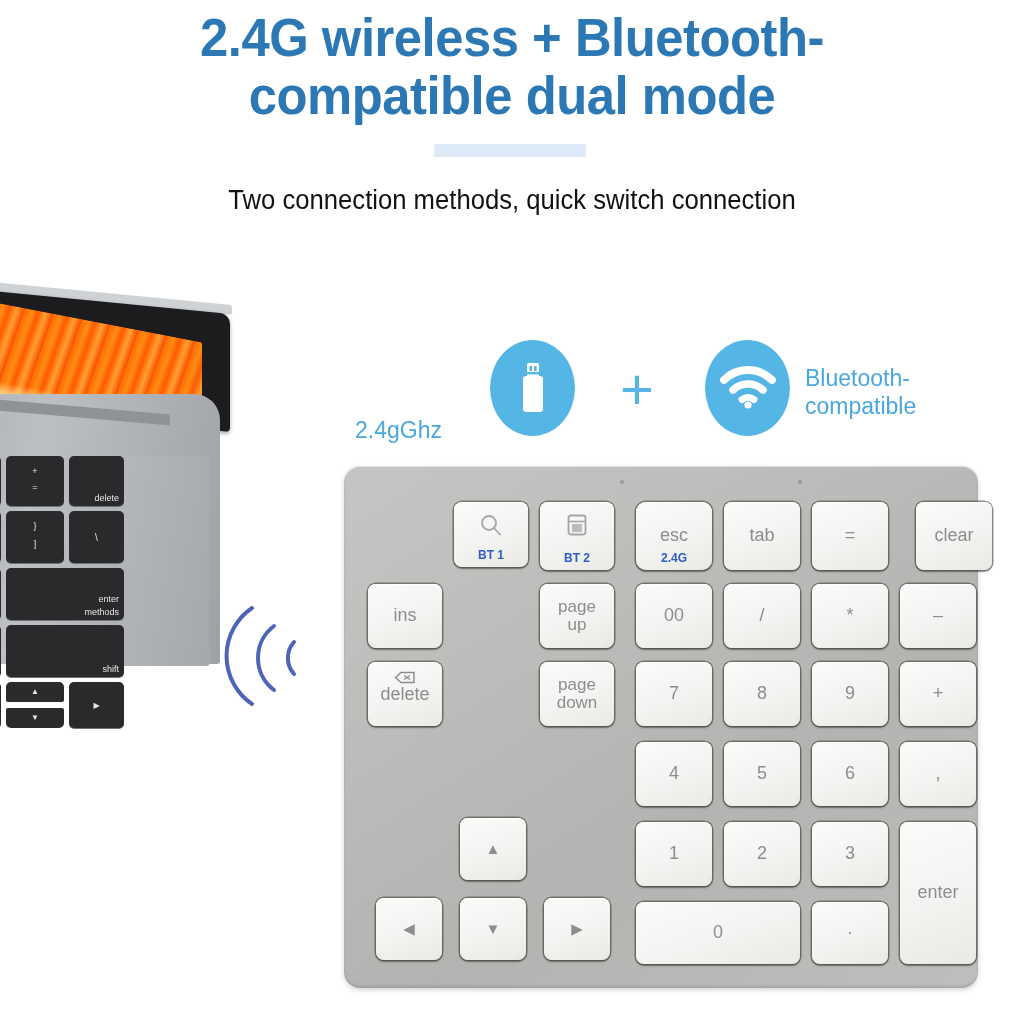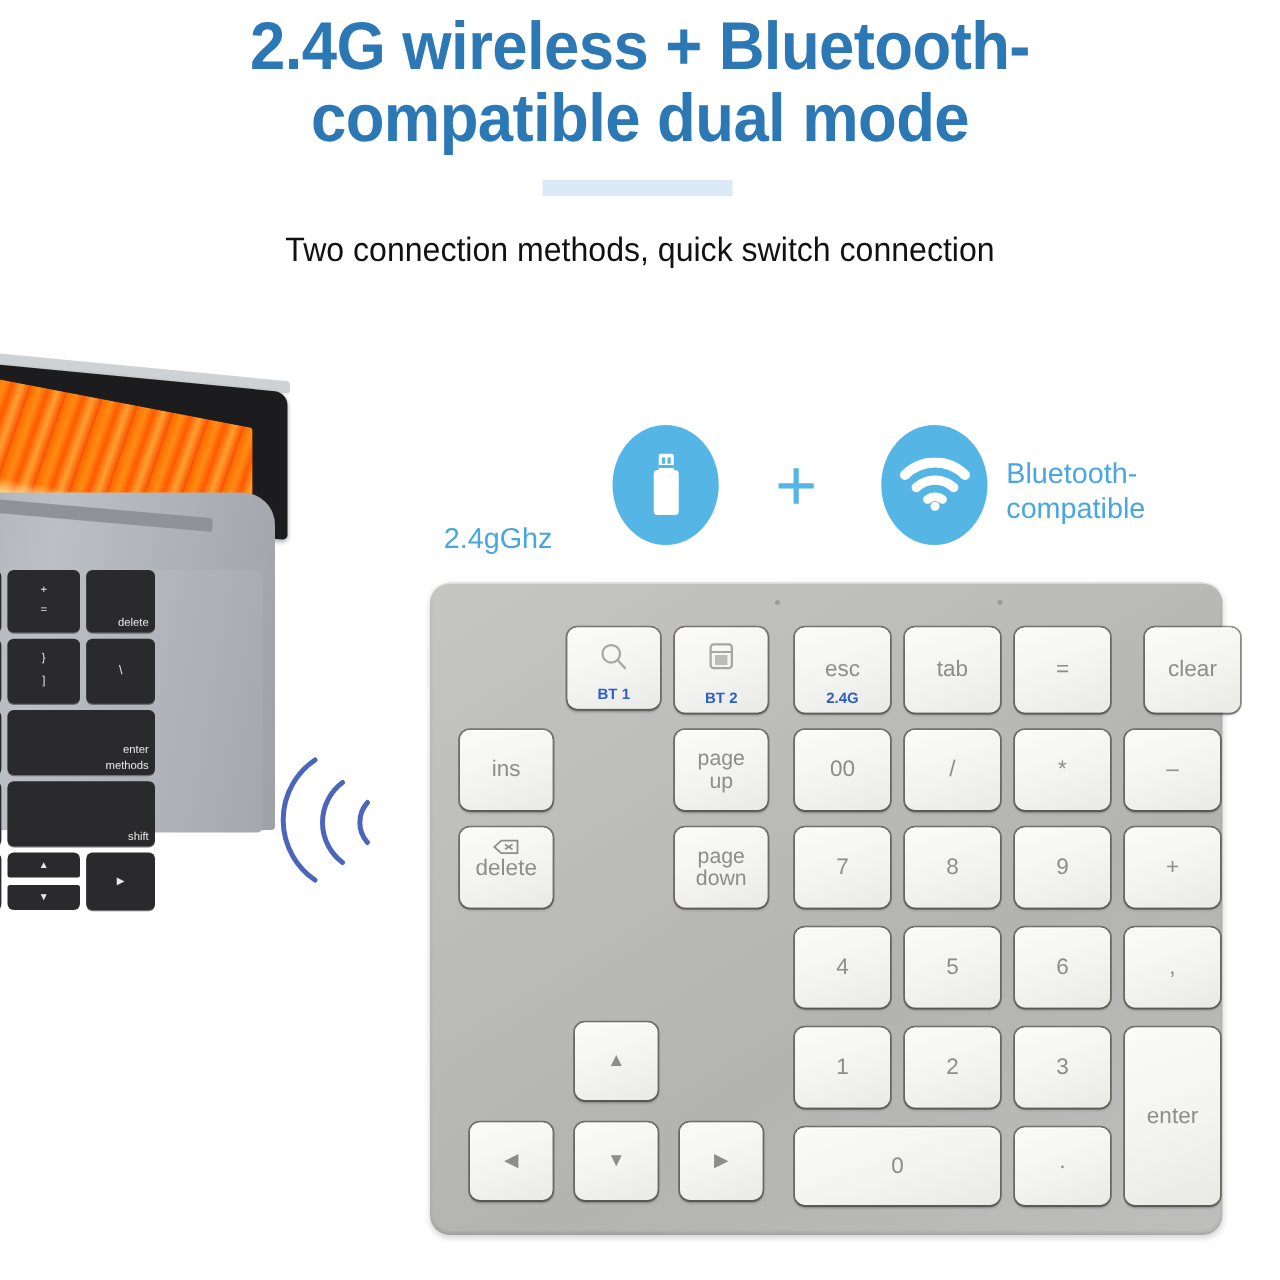--- a/index.html
+++ b/index.html
@@ -273,21 +273,21 @@
       <span>
         <svg width="22" height="24" viewBox="0 0 22 24">
           <rect x="2.5" y="2.5" width="17" height="19" rx="2.5" stroke="#a6a6a5" stroke-width="1.8" fill="none"></rect>
           <line x1="2.5" y1="8.5" x2="19.5" y2="8.5" stroke="#a6a6a5" stroke-width="1.6"></line>
           <rect x="6" y="11" width="10" height="8" fill="#bcbcbb"></rect>
         </svg>
       </span>
       <span class="sub">BT 2</span>
     </div>
 
-    <div class="key" style="left:292px;top:36px;width:76px;height:68px;">
+    <div class="key" style="left:292px;top:36px;width:76px;height:68px;border-radius:10px;">
       <span>esc</span>
       <span class="sub">2.4G</span>
     </div>
     <div class="key" style="left:380px;top:36px;width:76px;height:68px;">
       <span>tab</span>
     </div>
     <div class="key" style="left:468px;top:36px;width:76px;height:68px;">
       <span>=</span>
     </div>
     <div class="key" style="left:572px;top:36px;width:76px;height:68px;">

